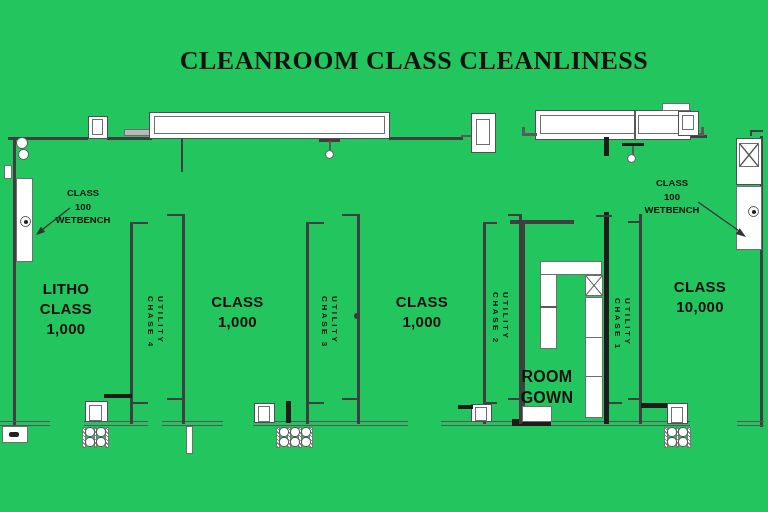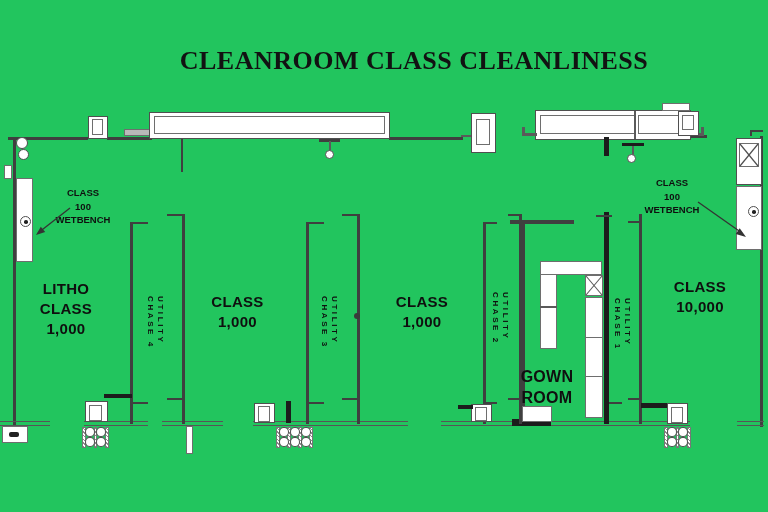--- a/index.html
+++ b/index.html
@@ -219,22 +219,22 @@
   </div>
   <div class="rl" style="left:185px;top:292px;width:105px;">
     <div>CLASS</div>
     <div>1,000</div>
   </div>
   <div class="rl" style="left:368px;top:292px;width:108px;">
     <div>CLASS</div>
     <div>1,000</div>
   </div>
   <div class="rl" style="left:508px;top:366px;width:78px;font-size:16px;line-height:21px;">
+    <div>ROOM</div>
     <div>GOWN</div>
-    <div>ROOM</div>
   </div>
   <div class="rl" style="left:645px;top:277px;width:110px;">
     <div>CLASS</div>
     <div>10,000</div>
   </div>
 
   <div class="an" style="left:48px;top:186px;width:70px;">
     <div>CLASS</div>
     <div>100</div>
     <div>WETBENCH</div>

